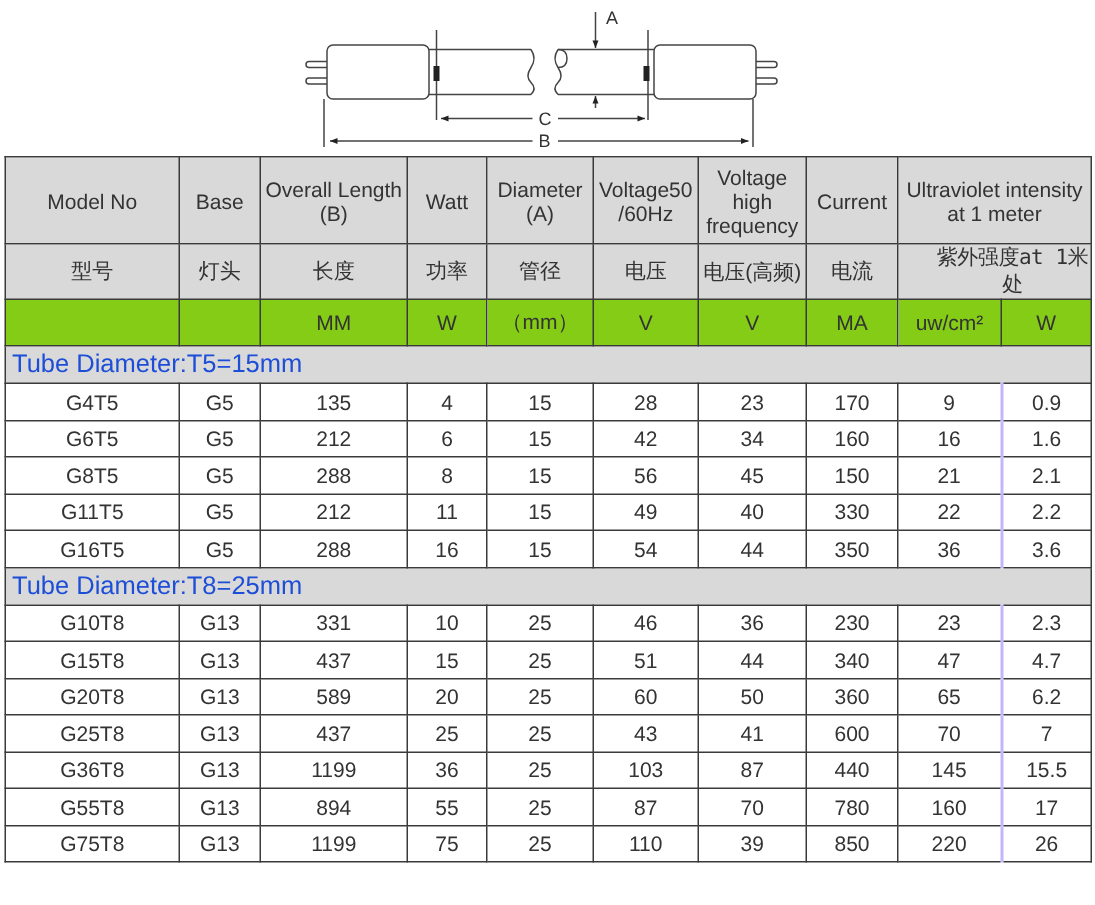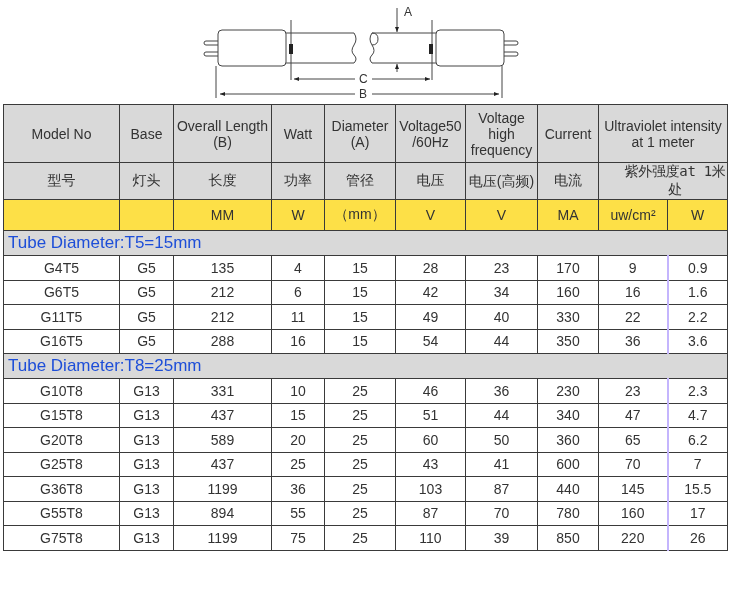--- a/index.html
+++ b/index.html
@@ -5,21 +5,21 @@
   html, body { margin: 0; padding: 0; background: #ffffff; }
   body { width: 730px; height: 603px; position: relative; overflow: hidden;
          font-family: "Liberation Sans", "DejaVu Sans", sans-serif; color: #333; }
   .diagram { position: absolute; left: 190px; top: 0; width: 350px; height: 105px; }
   table { position: absolute; left: 3px; top: 104px; border-collapse: collapse;
           table-layout: fixed; width: 724px; }
   td { border: 1px solid #3a3a3a; text-align: center; vertical-align: middle;
        font-size: 14px; padding: 0; overflow: hidden; }
   tr.h1 td { background: #d9d9d9; height: 57px; font-size: 14px; line-height: 16px; }
   tr.h2 td { background: #d9d9d9; height: 34px; font-size: 14px; }
-  tr.h3 td { background: #fde047; height: 30px; font-size: 14px; }
+  tr.h3 td { background: #84cc16; height: 30px; font-size: 14px; }
   tr.sec td { background: #d9d9d9; height: 24px; text-align: left; font-size: 17px;
               color: #1d4ed8; padding-left: 4px; border-left: 1px solid #3a3a3a; }
   tr.row td { height: 23.5px; background: #fff; }
   td.zh { font-family: "DejaVu Sans", sans-serif; font-size: 13px; }
   td.zh-small { font-family: Liberation Sans, sans-serif; font-size: 12px; line-height: 14px; }
   td.zh-mono { font-family: "DejaVu Sans Mono", monospace; font-size: 12px; letter-spacing: -0.3px; padding-left: 24px; }
   td.lastcol { border-left: 2px solid #c4b5fd; }
   tr.h3 td.lastcol { border-left: 1px solid #3a3a3a; }
 </style>
 </head>
@@ -143,20 +143,32 @@
         <td>212</td>
         <td>6</td>
         <td>15</td>
         <td>42</td>
         <td>34</td>
         <td>160</td>
         <td>16</td>
         <td class="lastcol">1.6</td>
       </tr>
       <tr class="row">
+        <td>G8T5</td>
+        <td>G5</td>
+        <td>288</td>
+        <td>8</td>
+        <td>15</td>
+        <td>56</td>
+        <td>45</td>
+        <td>150</td>
+        <td>21</td>
+        <td class="lastcol">2.1</td>
+      </tr>
+      <tr class="row">
         <td>G11T5</td>
         <td>G5</td>
         <td>212</td>
         <td>11</td>
         <td>15</td>
         <td>49</td>
         <td>40</td>
         <td>330</td>
         <td>22</td>
         <td class="lastcol">2.2</td>

